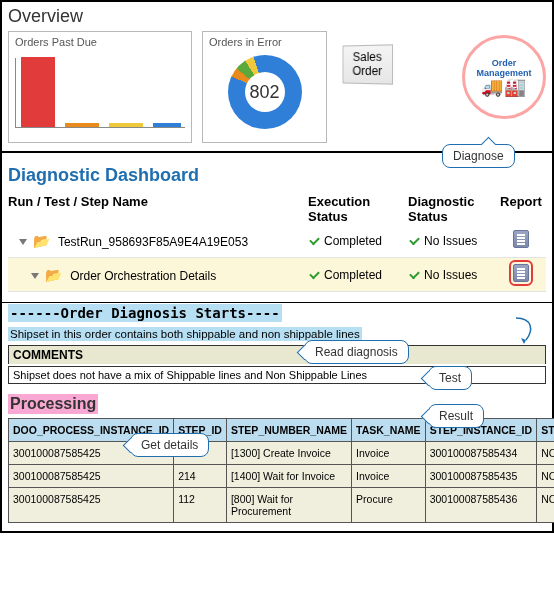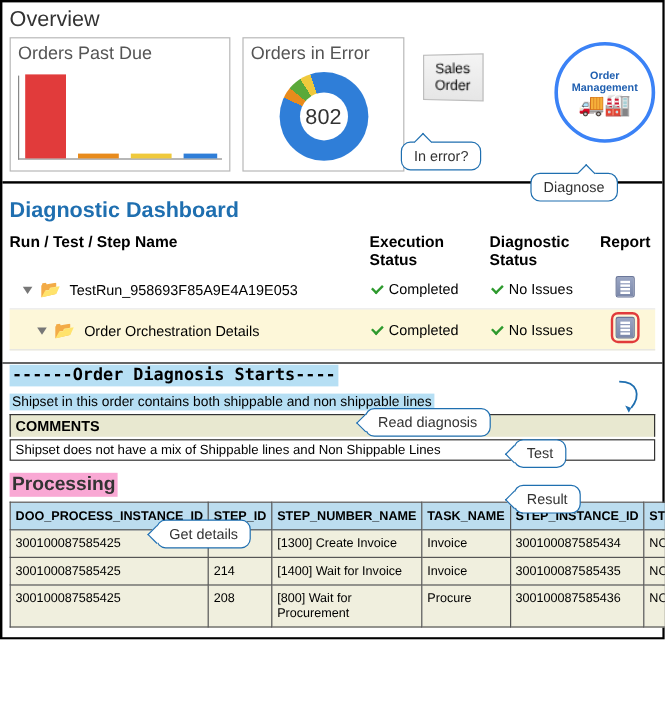--- a/index.html
+++ b/index.html
@@ -22,53 +22,53 @@
     font-weight: normal;
     margin: 0 0 4px 0;
     color: #333;
   }
   .ov-row { display: flex; gap: 10px; align-items: flex-start; }
   .card {
     border: 1px solid #b8b8b8;
     padding: 4px 6px;
     background: #fff;
   }
-  .card-title { color: #555; font-size: 15px; margin-bottom: 4px; }
+  .card-title { color: #555; font-size: 11px; margin-bottom: 4px; }
   .past-due-chart {
     width: 170px; height: 90px; position: relative;
     border-top: 0;
   }
   .axis-y { position:absolute; left:0; top:6px; bottom:14px; width:1px; background:#888;}
   .axis-x { position:absolute; left:0; right:0; bottom:14px; height:1px; background:#888;}
   .bar { position:absolute; bottom:15px; }
   .bar1 { left:6px; width:34px; height:70px; background:#e13b3b; }
   .bar2 { left:50px; width:34px; height:4px; background:#e88b1c; }
   .bar3 { left:94px; width:34px; height:4px; background:#efc93c; }
   .bar4 { left:138px; width:28px; height:4px; background:#2f7ed8; }
-  .error-card { width: 135px; height: 112px; }
+  .error-card { width: 125px; height: 112px; }
   .donut-wrap { display:flex; justify-content:center; align-items:center; height:80px;}
   .donut {
     width: 74px; height: 74px; border-radius: 50%;
     background: conic-gradient(#2f7ed8 0 82%, #e88b1c 82% 86%, #5aa93a 86% 91%, #efc93c 91% 95%, #2f7ed8 95% 100%);
     position: relative;
   }
   .donut::after {
     content:""; position:absolute; inset:17px; background:#fff; border-radius:50%;
   }
   .donut-label { position:absolute; inset:0; display:flex; align-items:center; justify-content:center; font-size:18px; color:#333; z-index:2;}
   .sales-order {
     width: 52px; padding:4px 2px;
     background: linear-gradient(#f4f4f4,#e6e6e6);
     border:1px solid #bbb;
     text-align:center; font-size:12px; line-height:1.2;
     transform: perspective(200px) rotateY(-14deg);
     margin-top:14px; margin-left:4px;
   }
   .om-badge {
-    width: 84px; height: 84px; border: 3px solid #3b82f6; border-radius: 50%;
+    width: 84px; height: 84px; border: 3px solid #fca5a5; border-radius: 50%;
     display:flex; flex-direction:column; align-items:center; justify-content:center;
     color:#1f5fb0; font-size:9px; font-weight:bold; text-align:center; margin-left:auto; margin-top:4px;
   }
   .om-glyphs { font-size:18px; line-height:1; }
   
   .callout {
     position:absolute;
     border:1px solid #1f6fb0;
     border-radius:8px;
     padding:4px 10px;
@@ -195,21 +195,20 @@
 
       <div class="sales-order">Sales Order</div>
 
       <div class="om-badge">
         <span>Order Management</span>
         <span class="om-glyphs">🚚🏭</span>
       </div>
     </div>
   </div>
 
-  <div class="callout c-inerror">In error?</div>
   <div class="callout c-diagnose">Diagnose</div>
 
   <div class="diag">
     <h2>Diagnostic Dashboard</h2>
 
     <div class="diag-head">
       <div class="col-name">Run / Test / Step Name</div>
       <div class="col-exec">Execution Status</div>
       <div class="col-diag">Diagnostic Status</div>
       <div class="col-rep">Report</div>
@@ -277,21 +276,21 @@
         <tr>
           <td>300100087585425</td>
           <td>214</td>
           <td>[1400] Wait for Invoice</td>
           <td>Invoice</td>
           <td>300100087585435</td>
           <td>NOT_STARTED</td>
         </tr>
         <tr>
           <td>300100087585425</td>
-          <td>208</td>
+          <td>112</td>
           <td>[800] Wait for Procurement</td>
           <td>Procure</td>
           <td>300100087585436</td>
           <td>NOT_STARTED</td>
         </tr>
       </tbody>
     </table>
   </div>
 
   <div class="callout c-readdiag">Read diagnosis</div>

